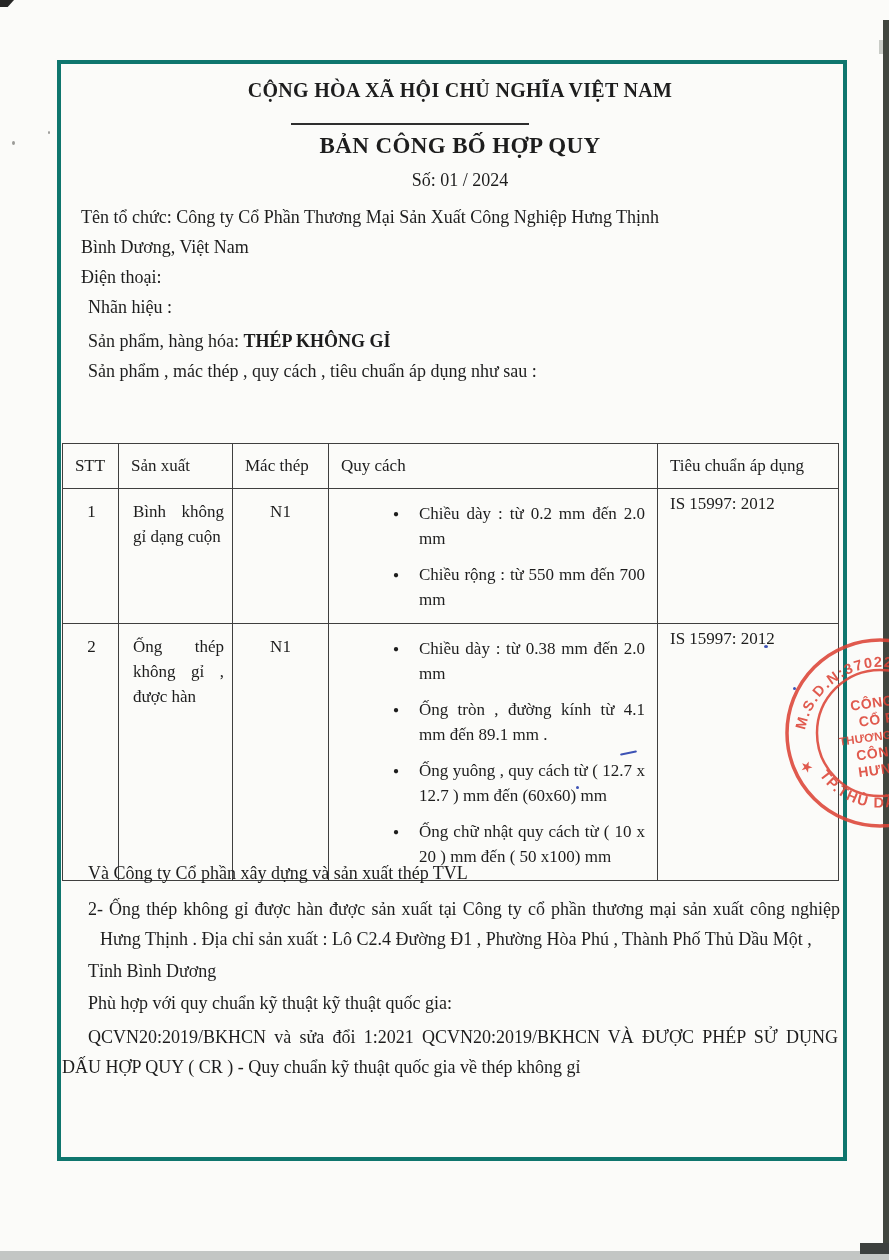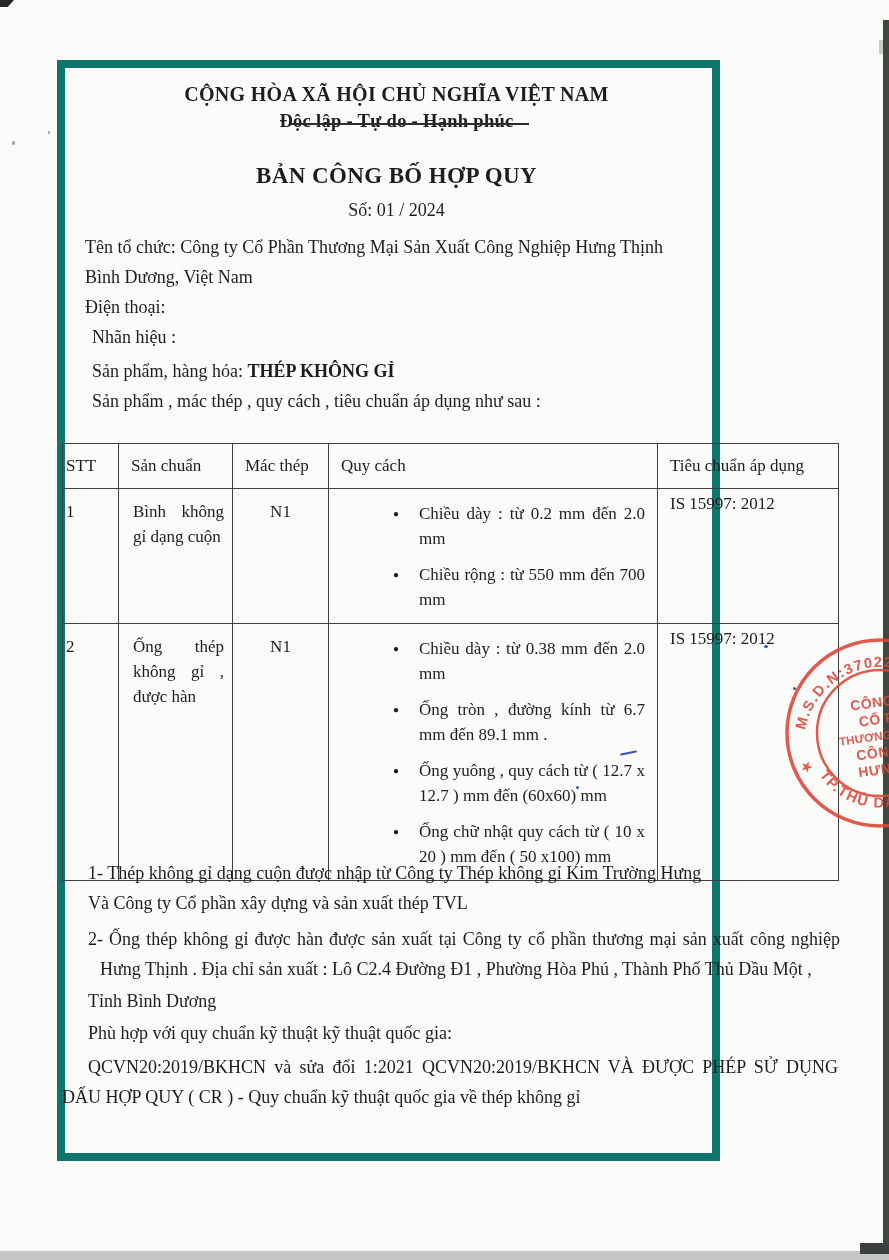--- a/index.html
+++ b/index.html
@@ -18,41 +18,41 @@
   .edge-right-cap { position:absolute; left:879px; top:40px; width:4px; height:14px; background:#c9ccc7; }
   .edge-bottom { position:absolute; left:0; top:1251px; width:889px; height:9px; background:#c3c6c4; }
   .edge-foot   { position:absolute; left:860px; top:1243px; width:29px; height:11px; background:#3c403e; }
   .speck { position:absolute; border-radius:50%; }
   .speck.gray { background:#9b9b98; }
   .speck.blue { background:#3d52b5; }
   .blue-dash { position:absolute; left:620px; top:752px; width:17px; height:2px; background:#3d52b5;
                transform:rotate(-12deg); border-radius:1px; }
 
   
-  .page { position:absolute; left:57px; top:60px; width:663px; height:1101px;
-          border:8px solid #0f766e; box-sizing:border-box; padding:14px 4px 0 20px; }
+  .page { position:absolute; left:57px; top:60px; width:790px; height:1101px;
+          border:4px solid #0f766e; box-sizing:border-box; padding:14px 4px 0 20px; }
   .t-center { text-align:center; }
   .h-national { font-size:20px; font-weight:bold; letter-spacing:.3px; line-height:24px; }
   .h-motto    { font-size:18.5px; font-weight:bold; margin-top:4px; line-height:22px; letter-spacing:.3px; }
   .motto-underline { position:absolute; left:291px; top:123px; width:238px; height:2px; background:#2e2e2e; }
   .h-title  { font-size:23px; font-weight:bold; margin-top:30px; line-height:28px; letter-spacing:.4px; }
   .h-number { font-size:18px; margin-top:8px; line-height:24px; }
 
   .info { margin-top:10px; font-size:18px; line-height:30px; }
   .info .ind { padding-left:7px; }
   .info .gap { margin-top:4px; }
   .bold { font-weight:bold; }
 
   
   table.doc-table { position:absolute; left:62px; top:443px; width:776px;
                     border-collapse:collapse; table-layout:fixed; font-size:17px; }
   .doc-table th, .doc-table td { border:1.6px solid #3f3f3f; vertical-align:top;
                                  font-weight:normal; text-align:left; }
   .doc-table thead th { height:44px; vertical-align:middle; padding:0 4px 0 12px; }
-  .doc-table th.c-stt, .doc-table td.c-stt { padding-left:3px; }
+  .doc-table th.c-stt, .doc-table td.c-stt { text-align:center; padding-left:3px; }
   .doc-table td { line-height:25px; }
   .doc-table tr.r1 td { height:94px; }
   .doc-table tr.r2 td { height:232px; }
   td.c-stt  { padding-top:10px; }
   td.c-prod { padding:10px 8px 0 14px; text-align:justify; }
   td.c-grade{ text-align:center; padding-top:10px; }
   td.c-spec { padding:12px 12px 0 62px; }
   td.c-std  { padding:2px 4px 0 12px;margin-top:12px; }
   ul.specs { margin:0; padding:0; list-style:none; }
   ul.specs li { position:relative; padding-left:28px; margin-bottom:11px;
@@ -83,21 +83,20 @@
 <div class="edge-foot"></div>
 <div class="speck gray" style="left:12px;top:141px;width:3px;height:4px;"></div>
 <div class="speck gray" style="left:48px;top:131px;width:2px;height:3px;"></div>
 <div class="speck blue" style="left:576px;top:786px;width:3px;height:3px;"></div>
 <div class="speck blue" style="left:764px;top:645px;width:4px;height:3px;"></div>
 <div class="speck blue" style="left:793px;top:687px;width:3px;height:3px;"></div>
 <div class="blue-dash"></div>
 
 <div class="page">
   <div class="t-center h-national">CỘNG HÒA XÃ HỘI CHỦ NGHĨA VIỆT NAM</div>
-  <div class="t-center h-motto">Độc lập - Tự do - Hạnh phúc</div>
   <div class="t-center h-title">BẢN CÔNG BỐ HỢP QUY</div>
   <div class="t-center h-number">Số: 01 / 2024</div>
 
   <div class="info">
     <div>Tên tổ chức: Công ty Cổ Phần Thương Mại Sản Xuất Công Nghiệp Hưng Thịnh</div>
     <div>Bình Dương, Việt Nam</div>
     <div>Điện thoại:</div>
     <div class="ind">Nhãn hiệu :</div>
     <div class="ind gap"><span>Sản phẩm, hàng hóa: </span><span class="bold">THÉP KHÔNG GỈ</span></div>
     <div class="ind">Sản phẩm , mác thép , quy cách , tiêu chuẩn áp dụng như sau :</div>
@@ -110,21 +109,21 @@
   <colgroup>
     <col style="width:56px">
       <col style="width:114px">
       <col style="width:96px">
       <col style="width:329px">
       <col style="width:181px">
   </colgroup>
   <thead>
     <tr>
       <th class="c-stt">STT</th>
-      <th>Sản chuẩn</th>
+      <th>Sản xuất</th>
       <th>Mác thép</th>
       <th>Quy cách</th>
       <th>Tiêu chuẩn áp dụng</th>
     </tr>
   </thead>
   <tbody>
     <tr class="r1">
       <td class="c-stt">1</td>
       <td class="c-prod">Bình không gỉ dạng cuộn</td>
       <td class="c-grade">N1</td>
@@ -136,32 +135,31 @@
       </td>
       <td class="c-std">IS 15997: 2012</td>
     </tr>
     <tr class="r2">
       <td class="c-stt">2</td>
       <td class="c-prod">Ống thép không gỉ , được hàn</td>
       <td class="c-grade">N1</td>
       <td class="c-spec">
         <ul class="specs">
           <li>Chiều dày : từ 0.38 mm đến 2.0 mm</li>
-          <li>Ống tròn , đường kính từ 6.7 mm đến 89.1 mm .</li>
+          <li>Ống tròn , đường kính từ 4.1 mm đến 89.1 mm .</li>
           <li>Ống yuông , quy cách từ ( 12.7 x 12.7 ) mm đến (60x60) mm</li>
           <li>Ống chữ nhật quy cách từ ( 10 x 20 ) mm đến ( 50 x100) mm</li>
         </ul>
       </td>
       <td class="c-std">IS 15997: 2012</td>
     </tr>
   </tbody>
 </table>
 
 <div class="notes">
-  <div>1- Thép không gỉ dạng cuộn được nhập từ Công ty Thép không gỉ Kim Trường Hưng</div>
   <div>Và Công ty Cổ phần xây dựng và sản xuất thép TVL</div>
   <div class="item2">2- Ống thép không gỉ được hàn được sản xuất tại Công ty cổ phần thương mại sản xuất công nghiệp Hưng Thịnh . Địa chỉ sản xuất : Lô C2.4 Đường Đ1 , Phường Hòa Phú , Thành Phố Thủ Dầu Một ,</div>
   <div class="plain">Tỉnh Bình Dương</div>
   <div class="plain">Phù hợp với quy chuẩn kỹ thuật kỹ thuật quốc gia:</div>
   <div class="conformity">QCVN20:2019/BKHCN và sửa đổi 1:2021 QCVN20:2019/BKHCN VÀ ĐƯỢC PHÉP SỬ DỤNG DẤU HỢP QUY ( CR ) -  Quy chuẩn kỹ thuật quốc gia về thép không gỉ</div>
 </div>
 
 <div class="stamp">
   <svg viewBox="0 0 200 200" width="200" height="200">
     <circle cx="100" cy="100" r="93" fill="none" stroke="#dd4437" stroke-width="3.5"></circle>

